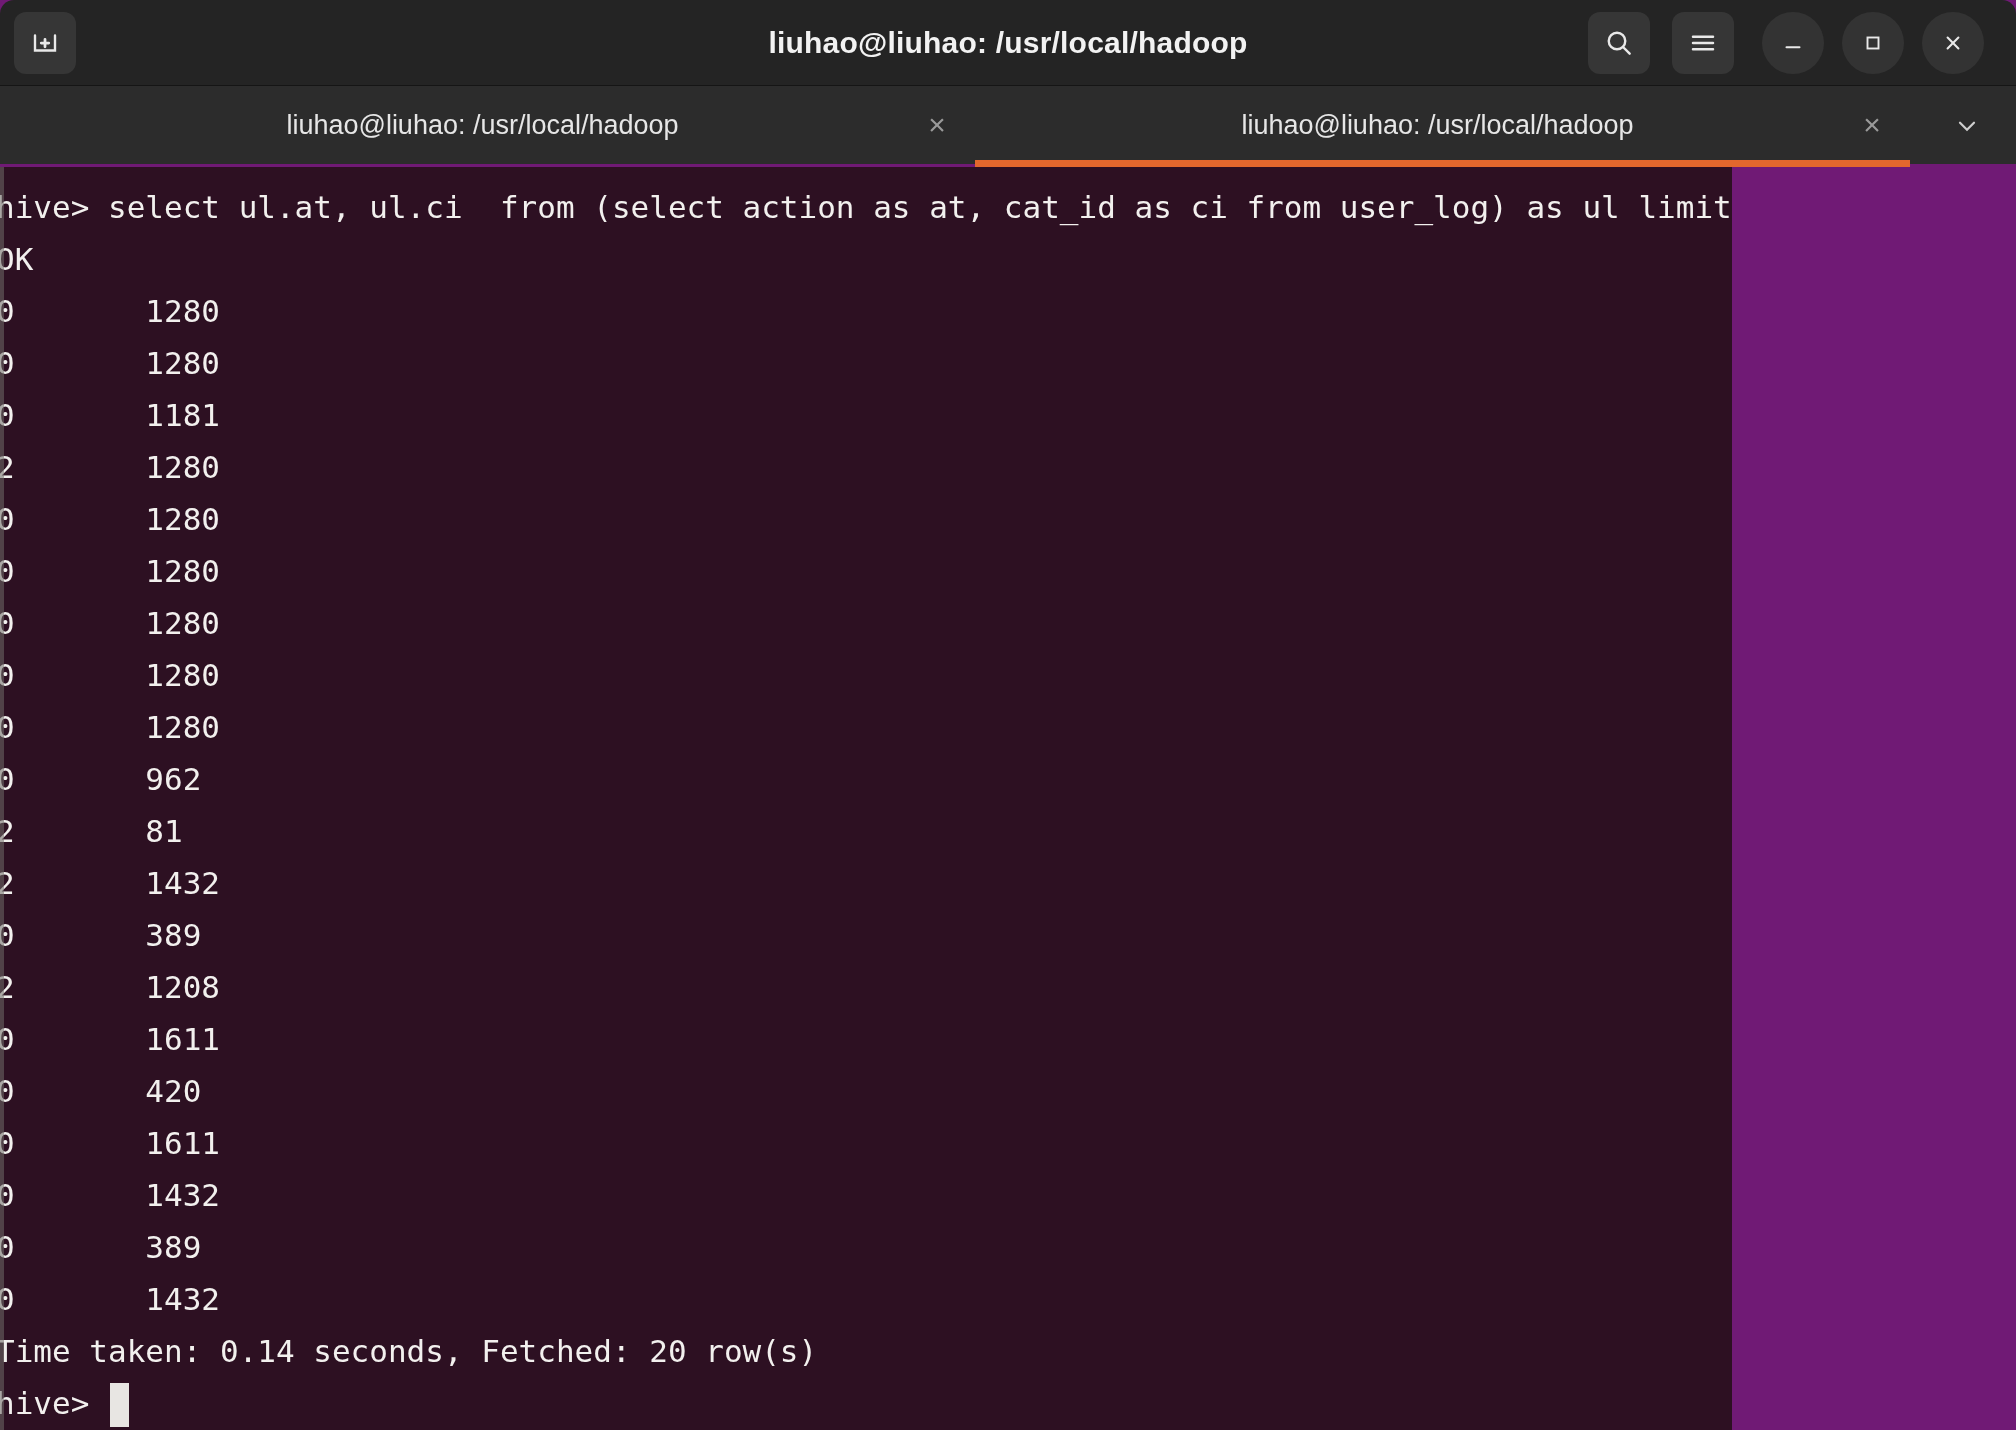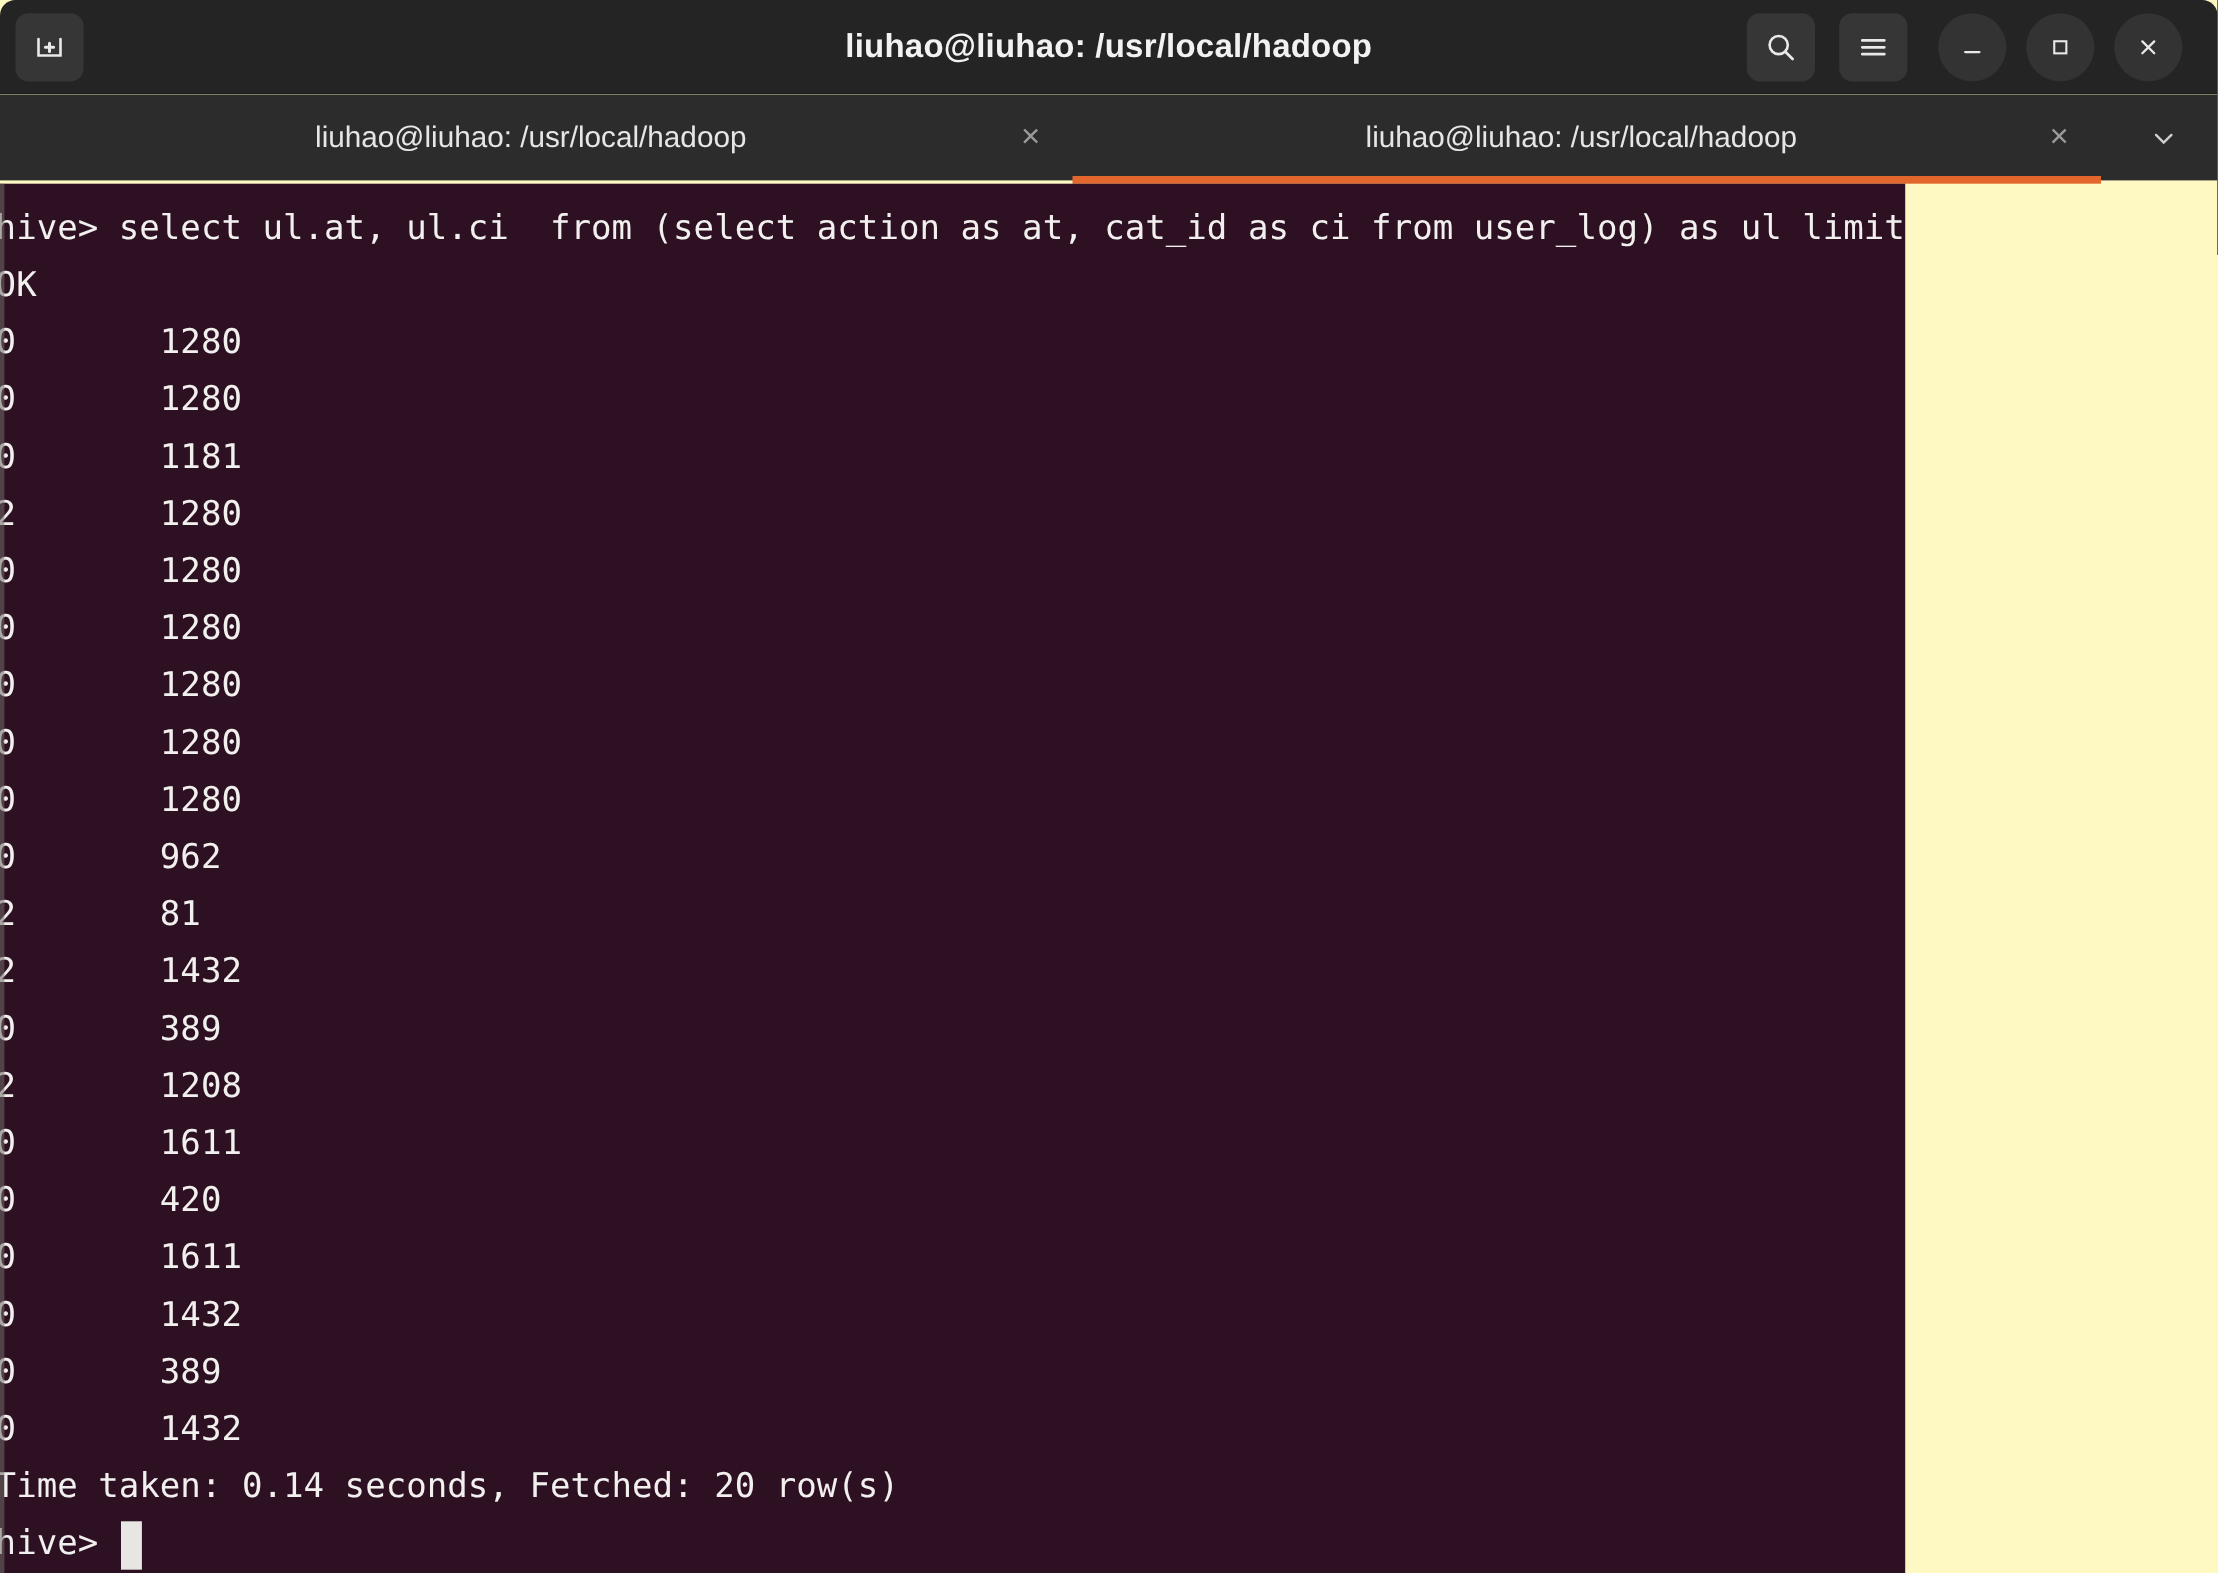--- a/index.html
+++ b/index.html
@@ -11,21 +11,21 @@
     width: 2016px;
     height: 1430px;
     overflow: hidden;
     font-family: "Liberation Sans", sans-serif;
   }
 
   #window {
     position: relative;
     width: 2016px;
     height: 1430px;
-    background: #fef9c3;
+    background: #701a75;
     overflow: hidden;
   }
 
   
   #titlebar {
     position: absolute;
     left: 0; top: 0;
     width: 2016px;
     height: 86px;
     background: #242424;

